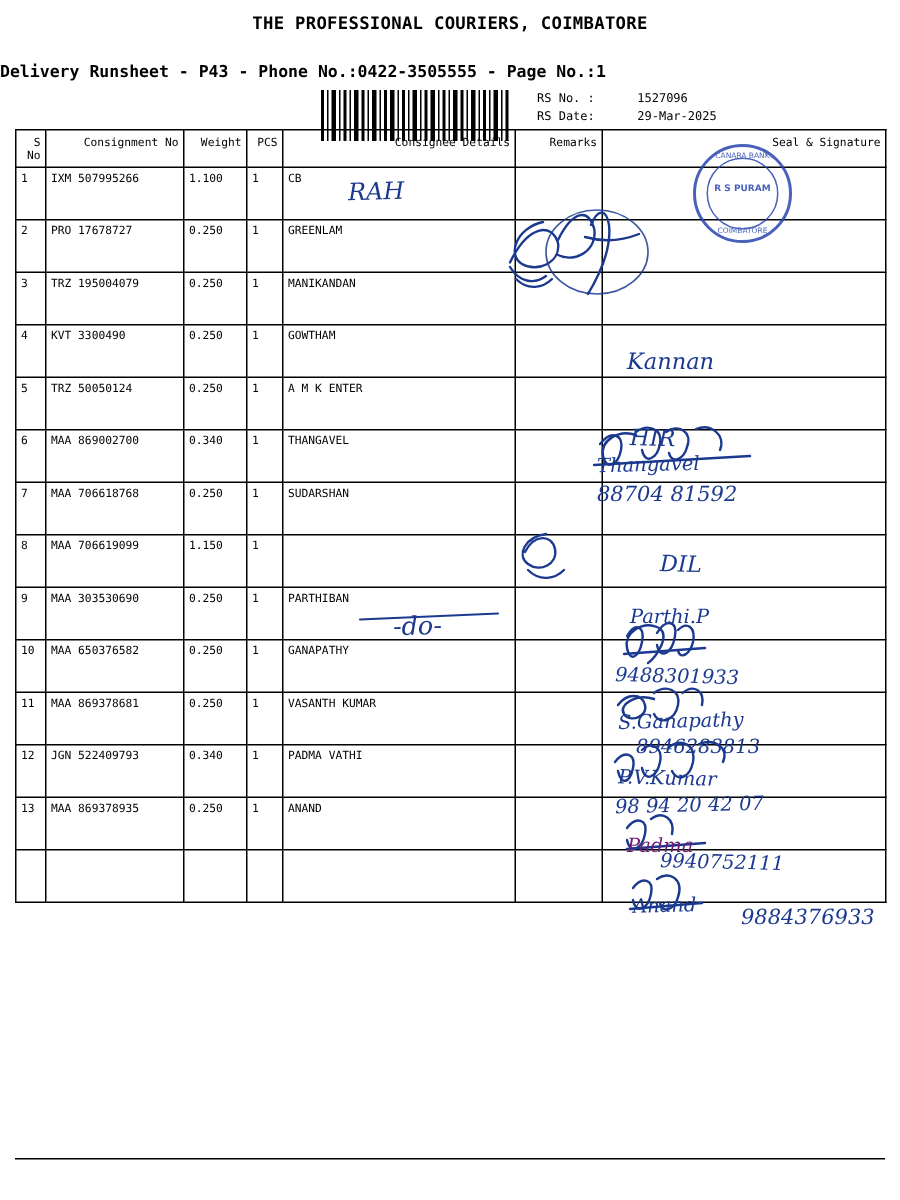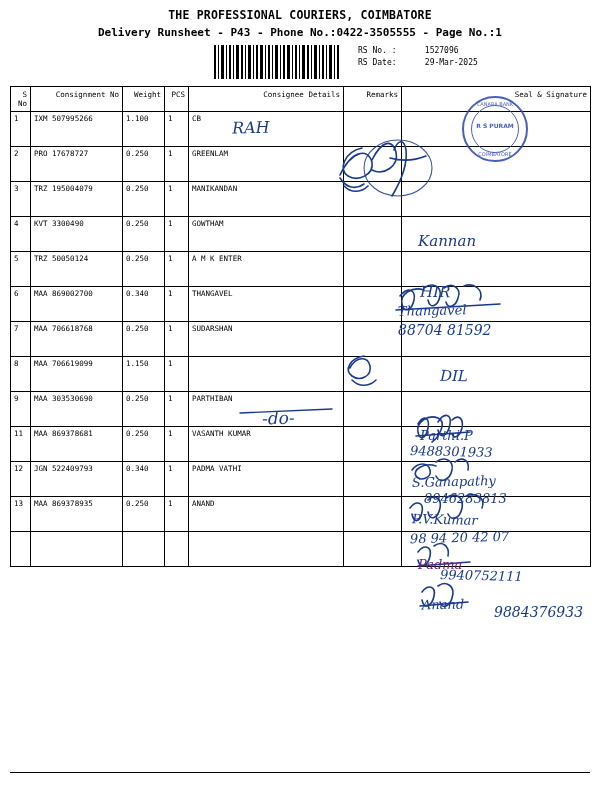--- a/index.html
+++ b/index.html
@@ -22,24 +22,24 @@
   }
   .title {
     text-align: center;
     font-family: "DejaVu Sans Mono", monospace;
     font-weight: bold;
     font-size: 11.5px;
     letter-spacing: .2px;
     margin-top: 8px;
   }
   .subtitle {
-    text-align: center;
+    text-align: left;
     font-weight: bold;
     font-size: 11px;
-    margin-top: 4px;
+    margin-top: 19px;
   }
   .meta {
     margin-top: 6px;
     position: relative;
     height: 46px;
   }
   .meta-left {
     position: absolute;
     left: 14px; top: 0;
     font-size: 8.5px;
@@ -298,20 +298,29 @@
       <tr>
           <td>9</td>
           <td>MAA 303530690</td>
           <td>0.250</td>
           <td>1</td>
           <td>PARTHIBAN</td>
           <td></td>
           <td></td>
         </tr>
       <tr>
+          <td>10</td>
+          <td>MAA 650376582</td>
+          <td>0.250</td>
+          <td>1</td>
+          <td>GANAPATHY</td>
+          <td></td>
+          <td></td>
+        </tr>
+      <tr>
           <td>11</td>
           <td>MAA 869378681</td>
           <td>0.250</td>
           <td>1</td>
           <td>VASANTH KUMAR</td>
           <td></td>
           <td></td>
         </tr>
       <tr>
           <td>12</td>
@@ -390,21 +399,21 @@
   </div>
 
   <div id="ink-notes">
       <div class="ink" style="left: 232px; top: 118px; font-size: 16px; color: rgb(27, 58, 143); transform: rotate(-1.4deg);">RAH</div>
       <div class="ink" style="left: 418px; top: 232px; font-size: 15px; color: rgb(27, 58, 143); transform: rotate(0deg); font-style: italic;">Kannan</div>
       <div class="ink" style="left: 420px; top: 283px; font-size: 15px; color: rgb(27, 58, 143); transform: rotate(1.4deg);">HIR</div>
       <div class="ink" style="left: 398px; top: 303px; font-size: 13px; color: rgb(27, 58, 143); transform: rotate(-1.4deg);">Thangavel</div>
       <div class="ink" style="left: 398px; top: 322px; font-size: 14px; color: rgb(27, 58, 143); transform: rotate(0deg); text-align: center;">88704 81592</div>
       <div class="ink" style="left: 440px; top: 367px; font-size: 15px; color: rgb(27, 58, 143); transform: rotate(1.4deg);">DIL</div>
       <div class="ink" style="left: 262px; top: 408px; font-size: 17px; color: rgb(27, 58, 143); transform: rotate(-1.4deg);">-do-</div>
-      <div class="ink" style="left: 420px; top: 428px; font-size: 13px; color: rgb(27, 58, 143); transform: rotate(0deg);">Parthi.P</div>
+      <div class="ink" style="left: 420px; top: 404px; font-size: 13px; color: rgb(27, 58, 143); transform: rotate(0deg);">Parthi.P</div>
       <div class="ink" style="left: 410px; top: 444px; font-size: 13px; color: rgb(27, 58, 143); transform: rotate(1.4deg);">9488301933</div>
       <div class="ink" style="left: 412px; top: 474px; font-size: 13px; color: rgb(27, 58, 143); transform: rotate(-1.4deg);">S.Ganapathy</div>
       <div class="ink" style="left: 424px; top: 491px; font-size: 13px; color: rgb(27, 58, 143); transform: rotate(0deg);">8946283813</div>
       <div class="ink" style="left: 412px; top: 512px; font-size: 13px; color: rgb(27, 58, 143); transform: rotate(1.4deg);">P.V.Kumar</div>
       <div class="ink" style="left: 410px; top: 530px; font-size: 13px; color: rgb(27, 58, 143); transform: rotate(-1.4deg);">98 94 20 42 07</div>
       <div class="ink" style="left: 418px; top: 557px; font-size: 13px; color: #701a75; transform: rotate(0deg);">Padma</div>
       <div class="ink" style="left: 440px; top: 568px; font-size: 13px; color: rgb(27, 58, 143); transform: rotate(1.4deg);">9940752111</div>
       <div class="ink" style="left: 422px; top: 597px; font-size: 13px; color: rgb(27, 58, 143); transform: rotate(-1.4deg);">Anand</div>
       <div class="ink" style="left: 494px; top: 604px; font-size: 14px; color: rgb(27, 58, 143); transform: rotate(0deg);">9884376933</div>
     </div>

